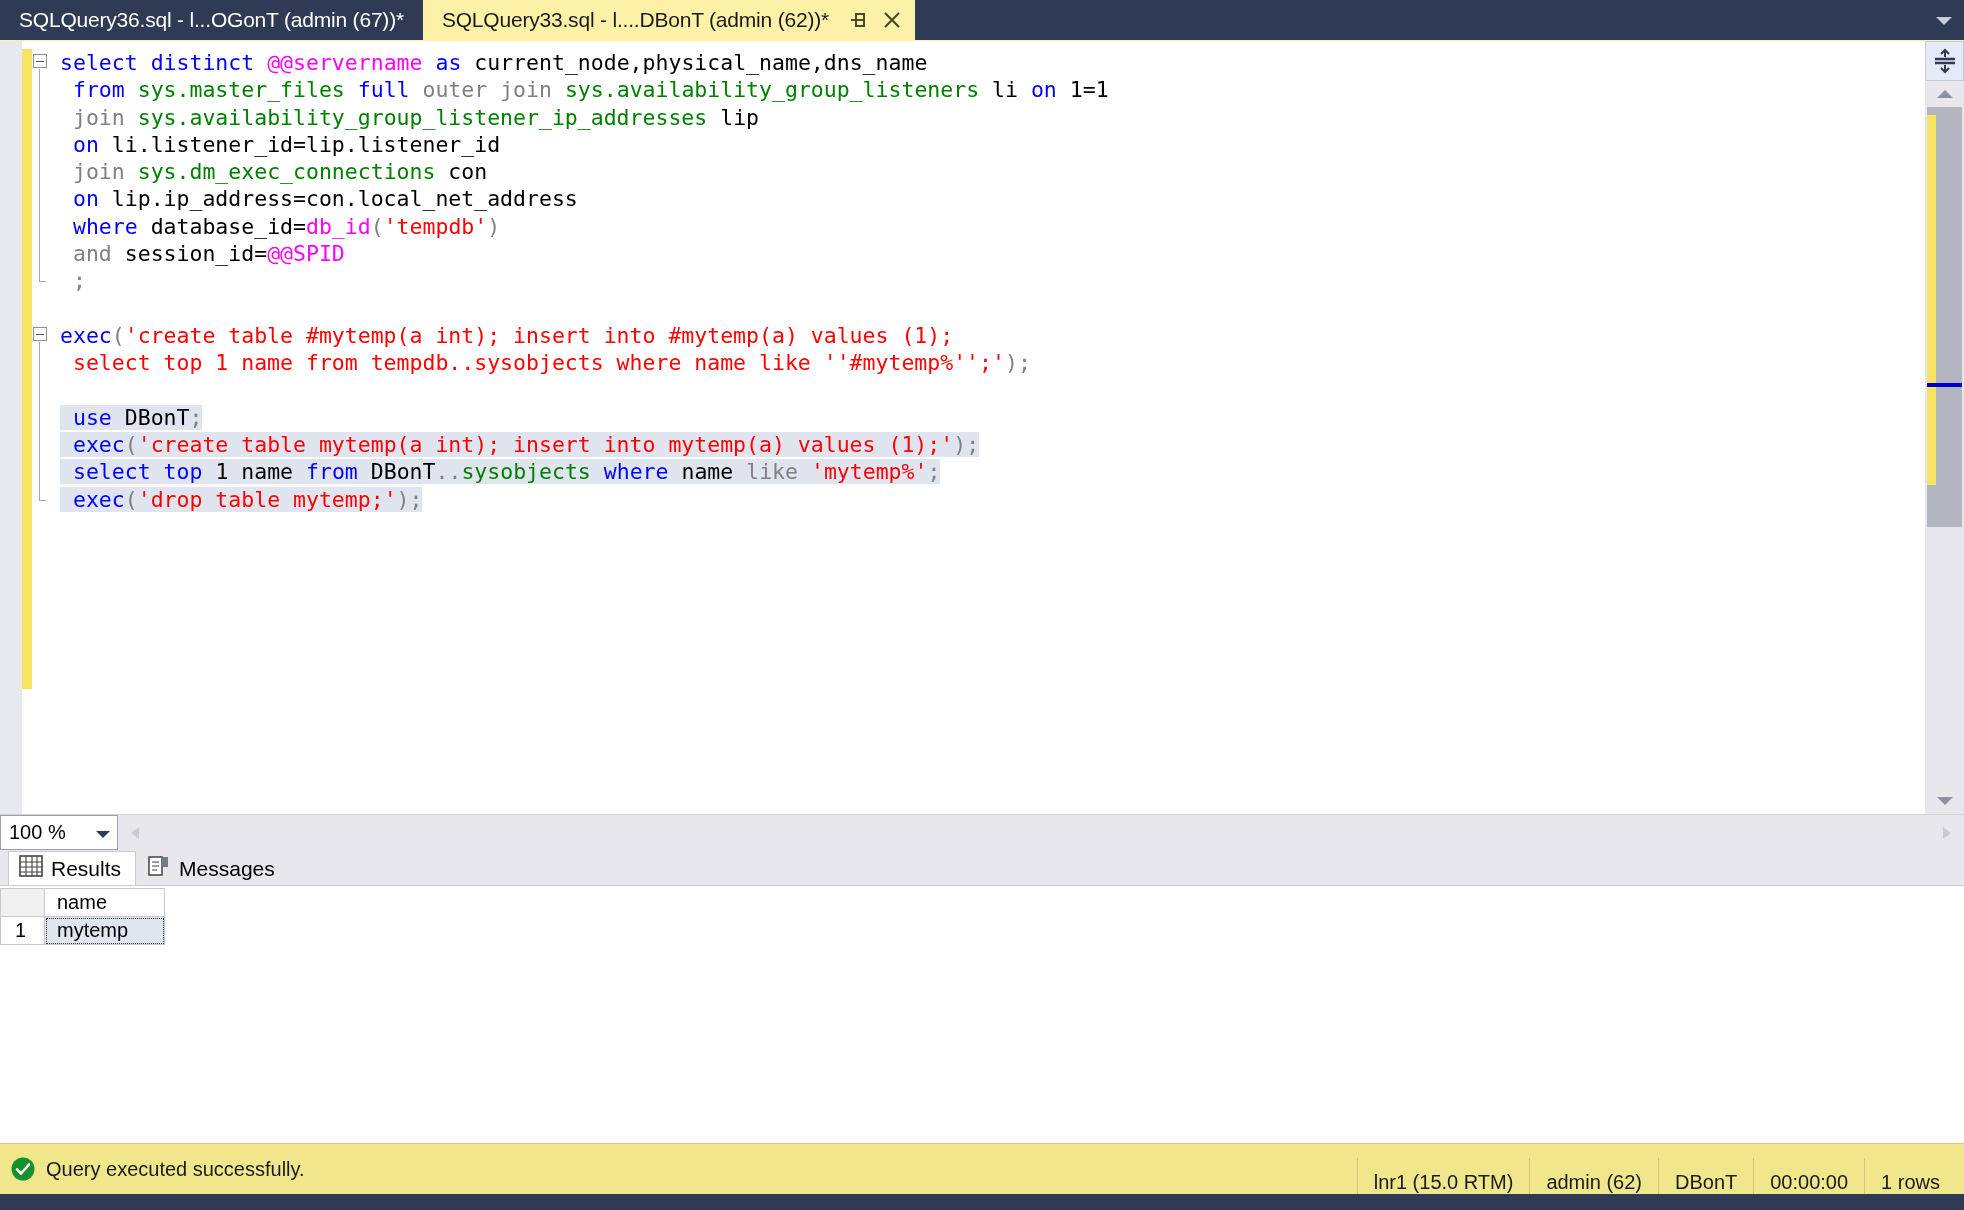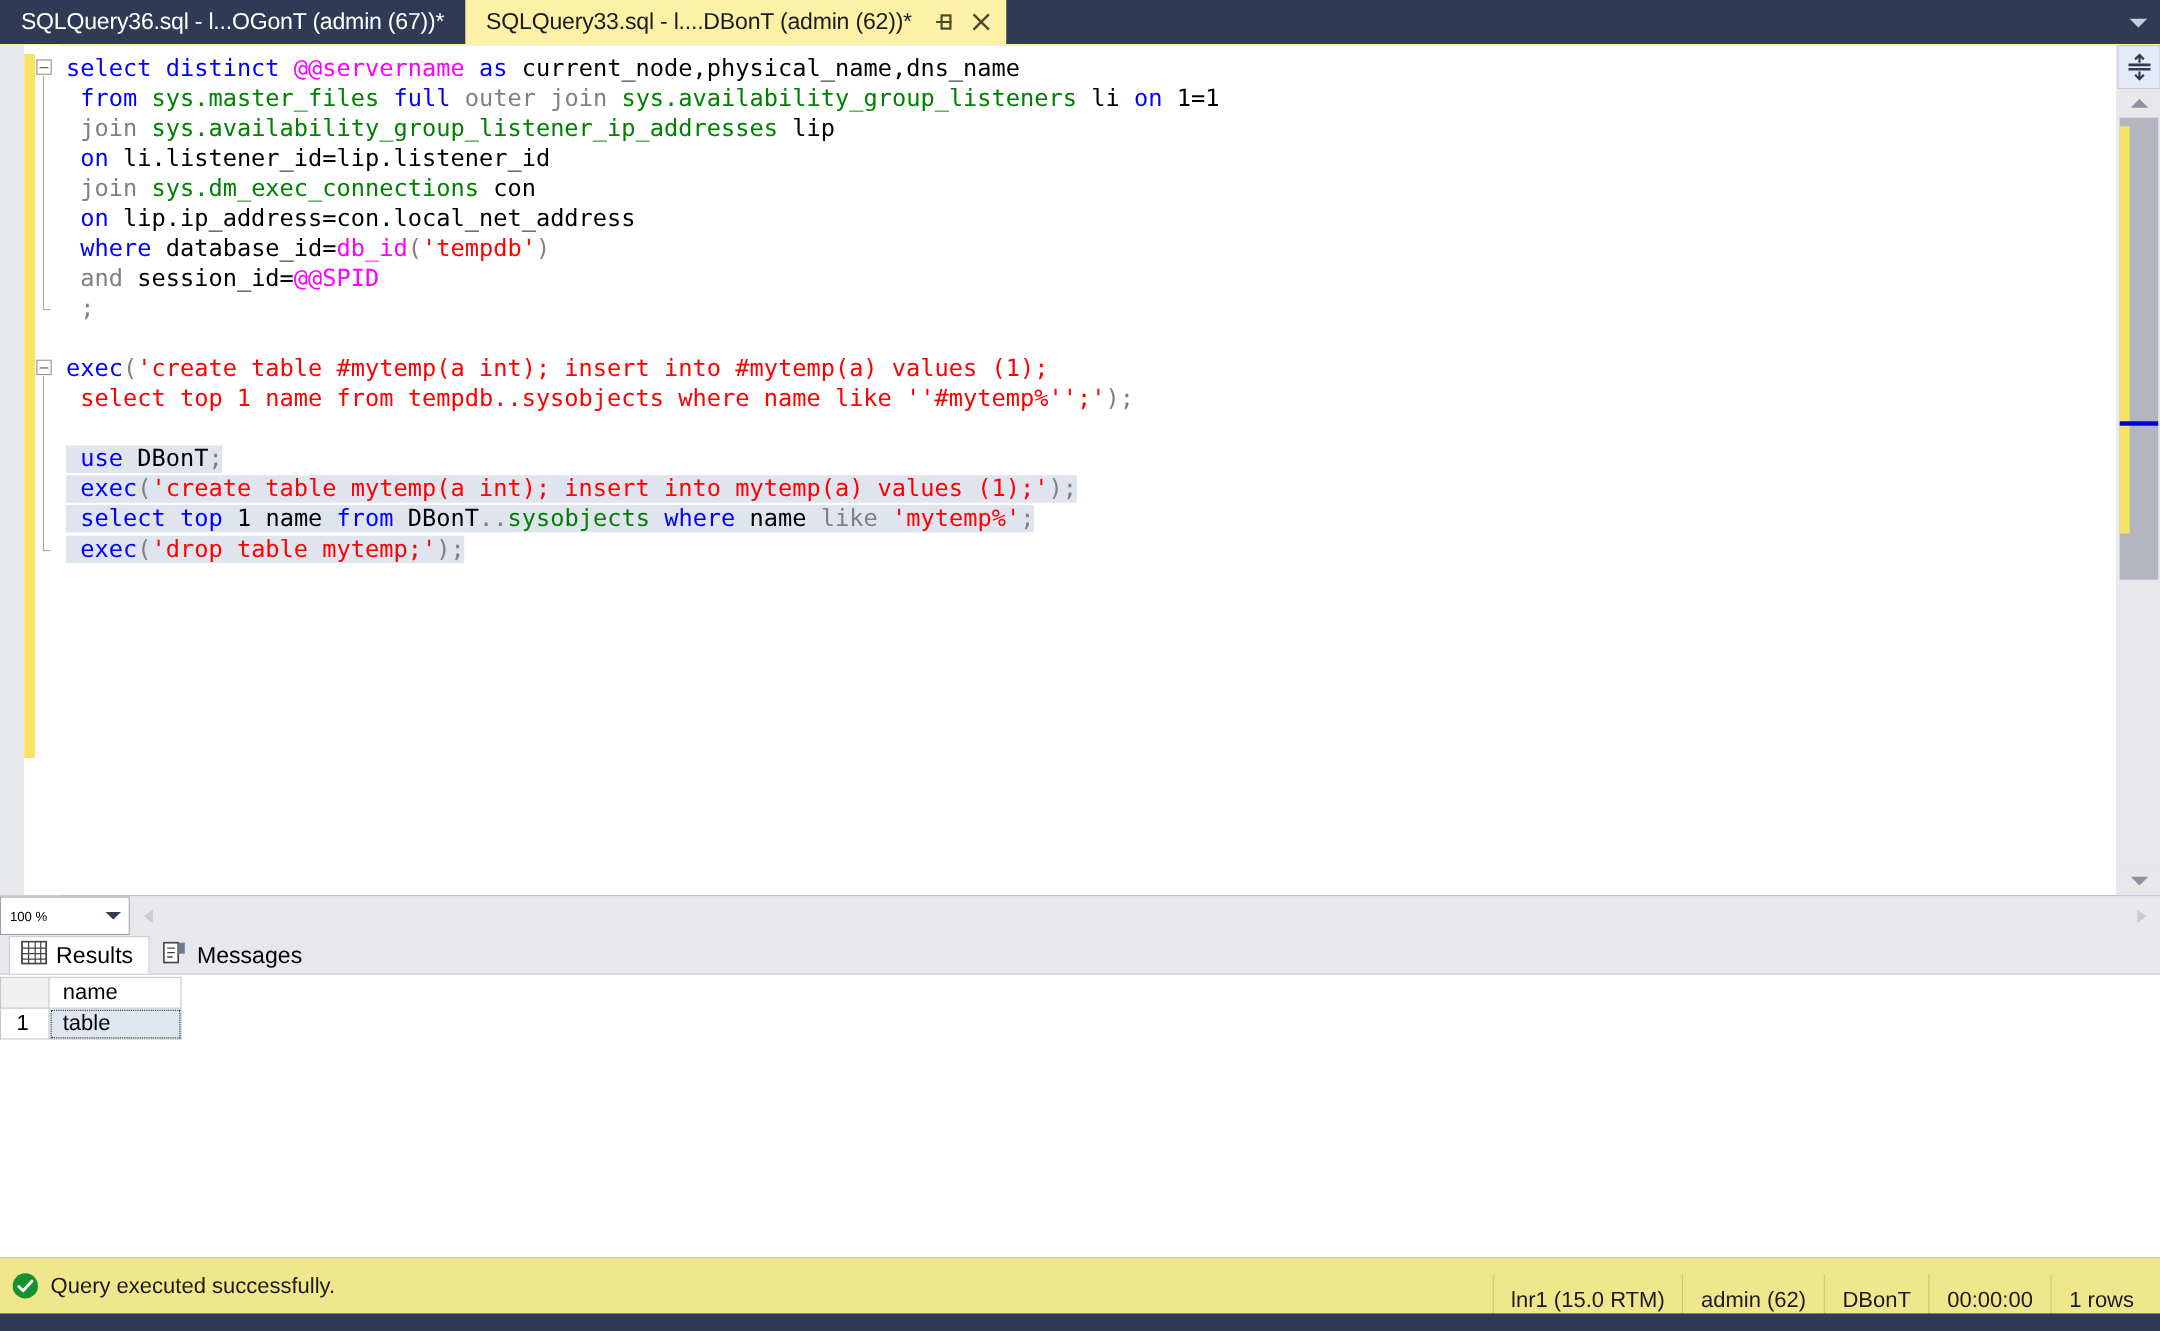--- a/index.html
+++ b/index.html
@@ -209,21 +209,21 @@
     border-top: 1px solid #d3d3d8;
   }
   .zoom-combo {
     width: 118px;
     flex: 0 0 118px;
     background: #ffffff;
     border: 1px solid #9aa0b0;
     display: flex; align-items: center;
     justify-content: space-between;
     padding: 0 6px 0 8px;
-    font-size: 12px;
+    font-size: 20px;
     cursor: pointer;
     margin: 0;
   }
   .hscroll {
     flex: 1;
     background: #e7e7ec;
     display: flex; align-items: center;
     justify-content: space-between;
     padding: 0 4px;
   }
@@ -444,21 +444,21 @@
       <table class="resgrid">
         <thead>
           <tr>
             <th class="rownum-head"></th>
             <th class="colhead">name</th>
           </tr>
         </thead>
         <tbody id="gridbody">
             <tr>
               <td class="rownum">1</td>
-              <td class="cell-sel">table</td>
+              <td class="cell-sel">mytemp</td>
             </tr>
           </tbody>
       </table>
     </div>
   </div>
 
   <div class="statusbar">
     <div class="status-left">
       <span class="ok-icon">
         <svg width="26" height="26" viewBox="0 0 26 26">

